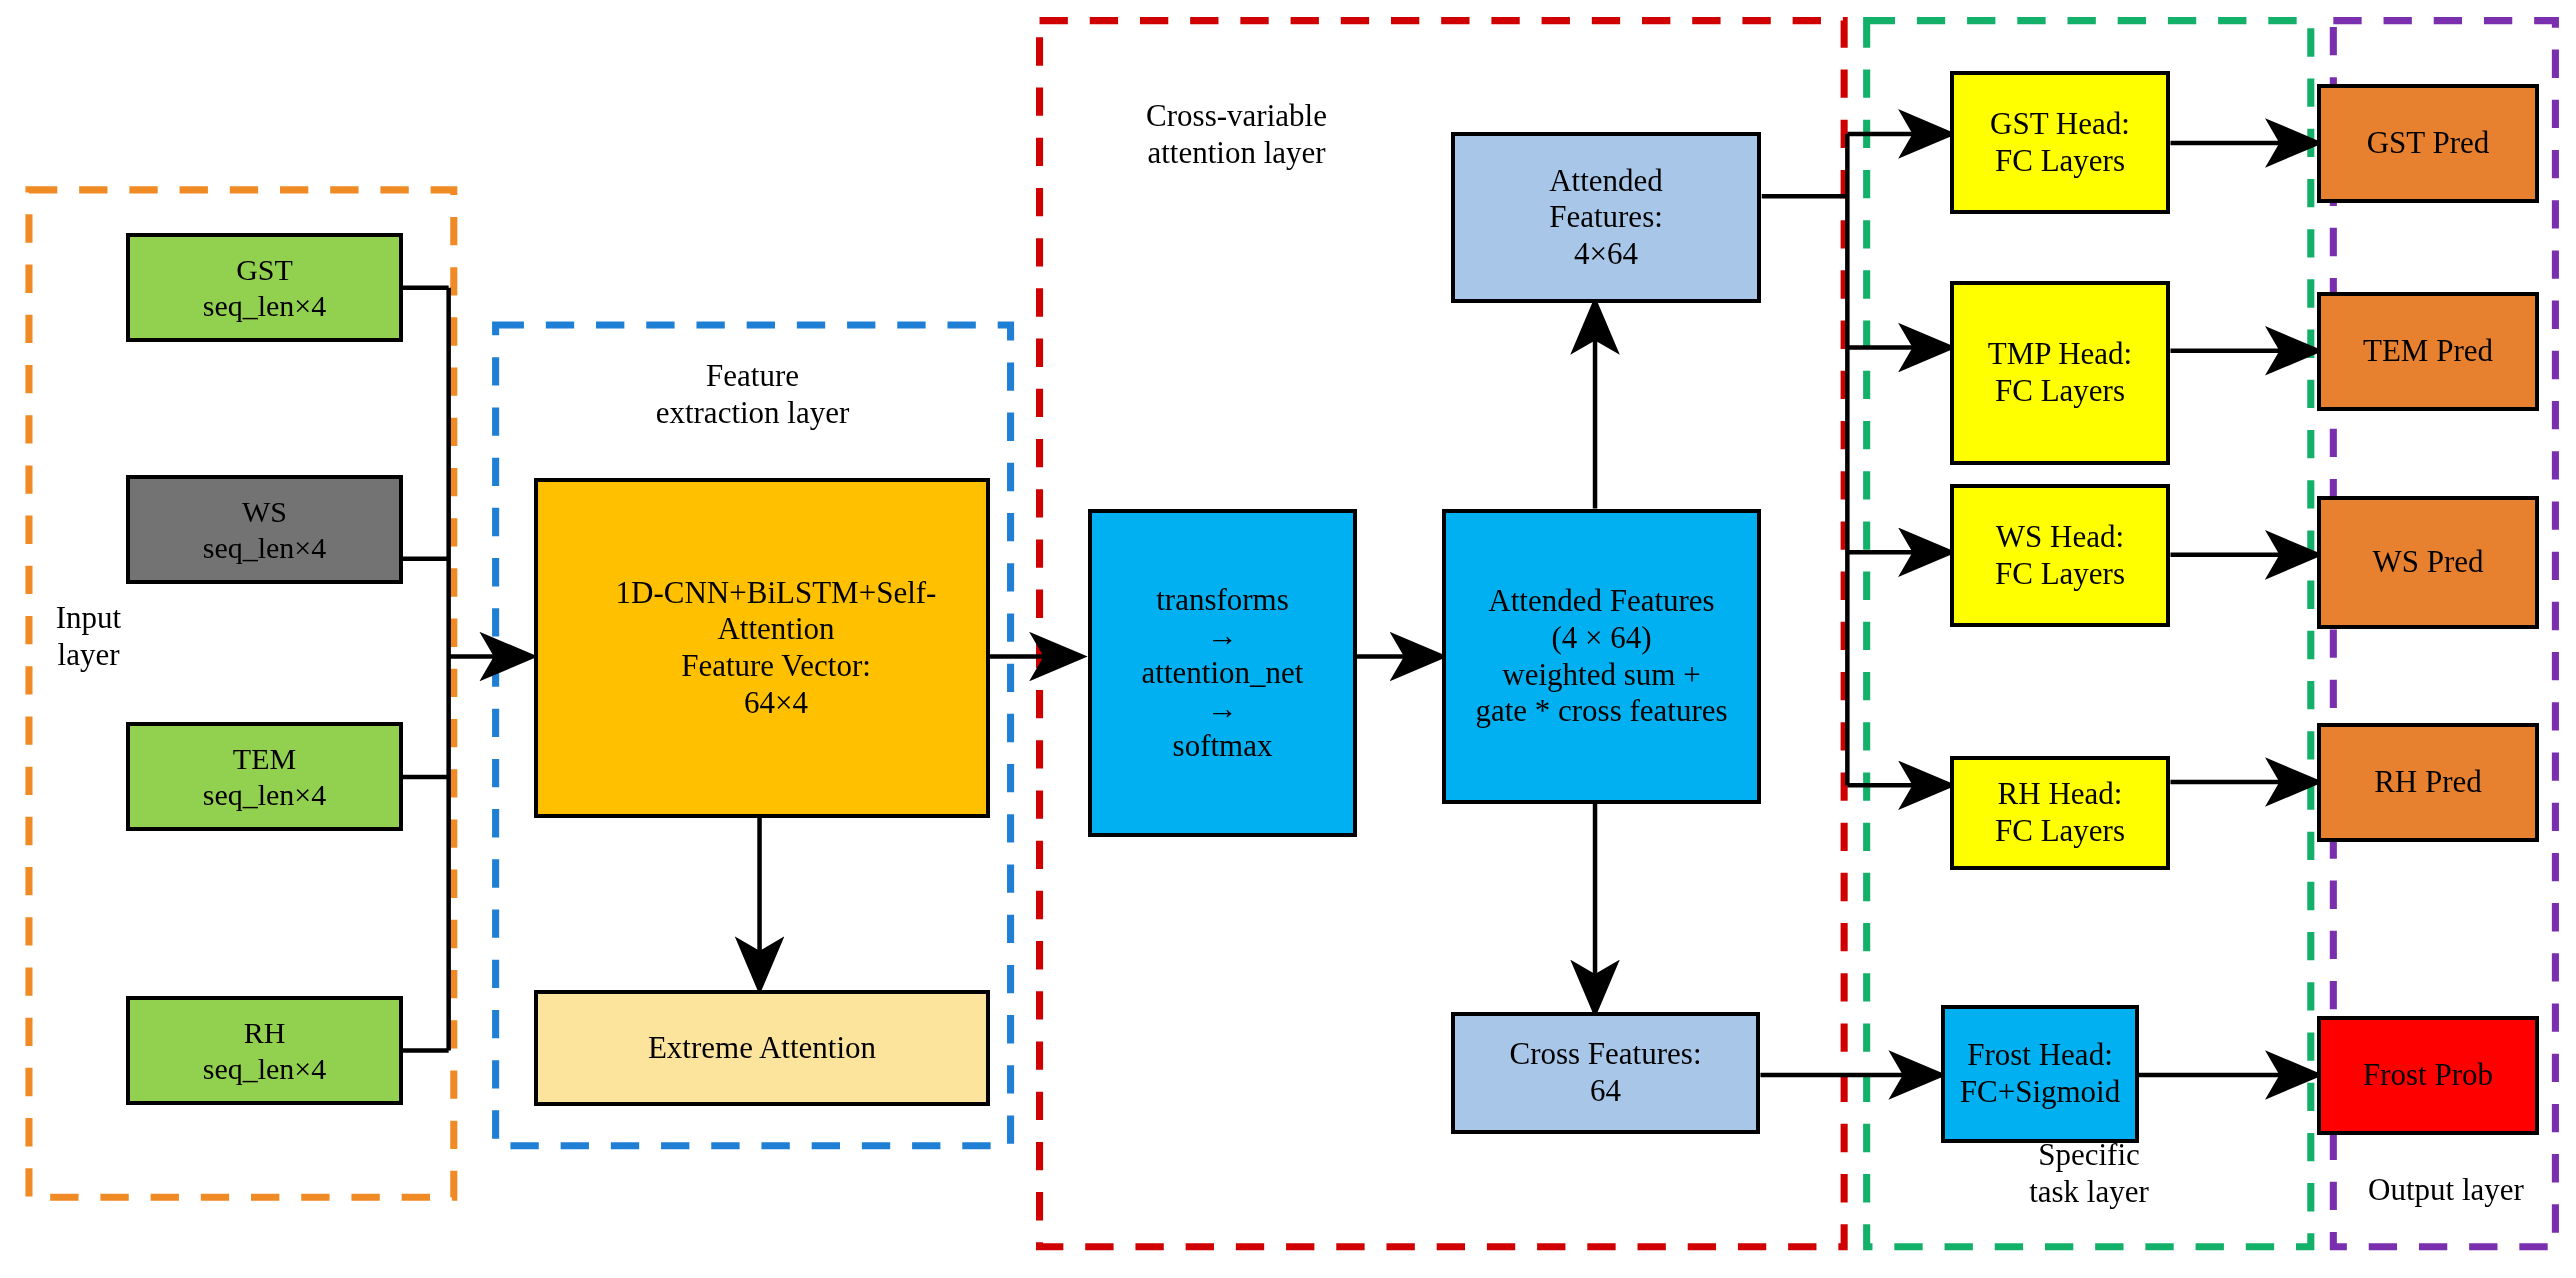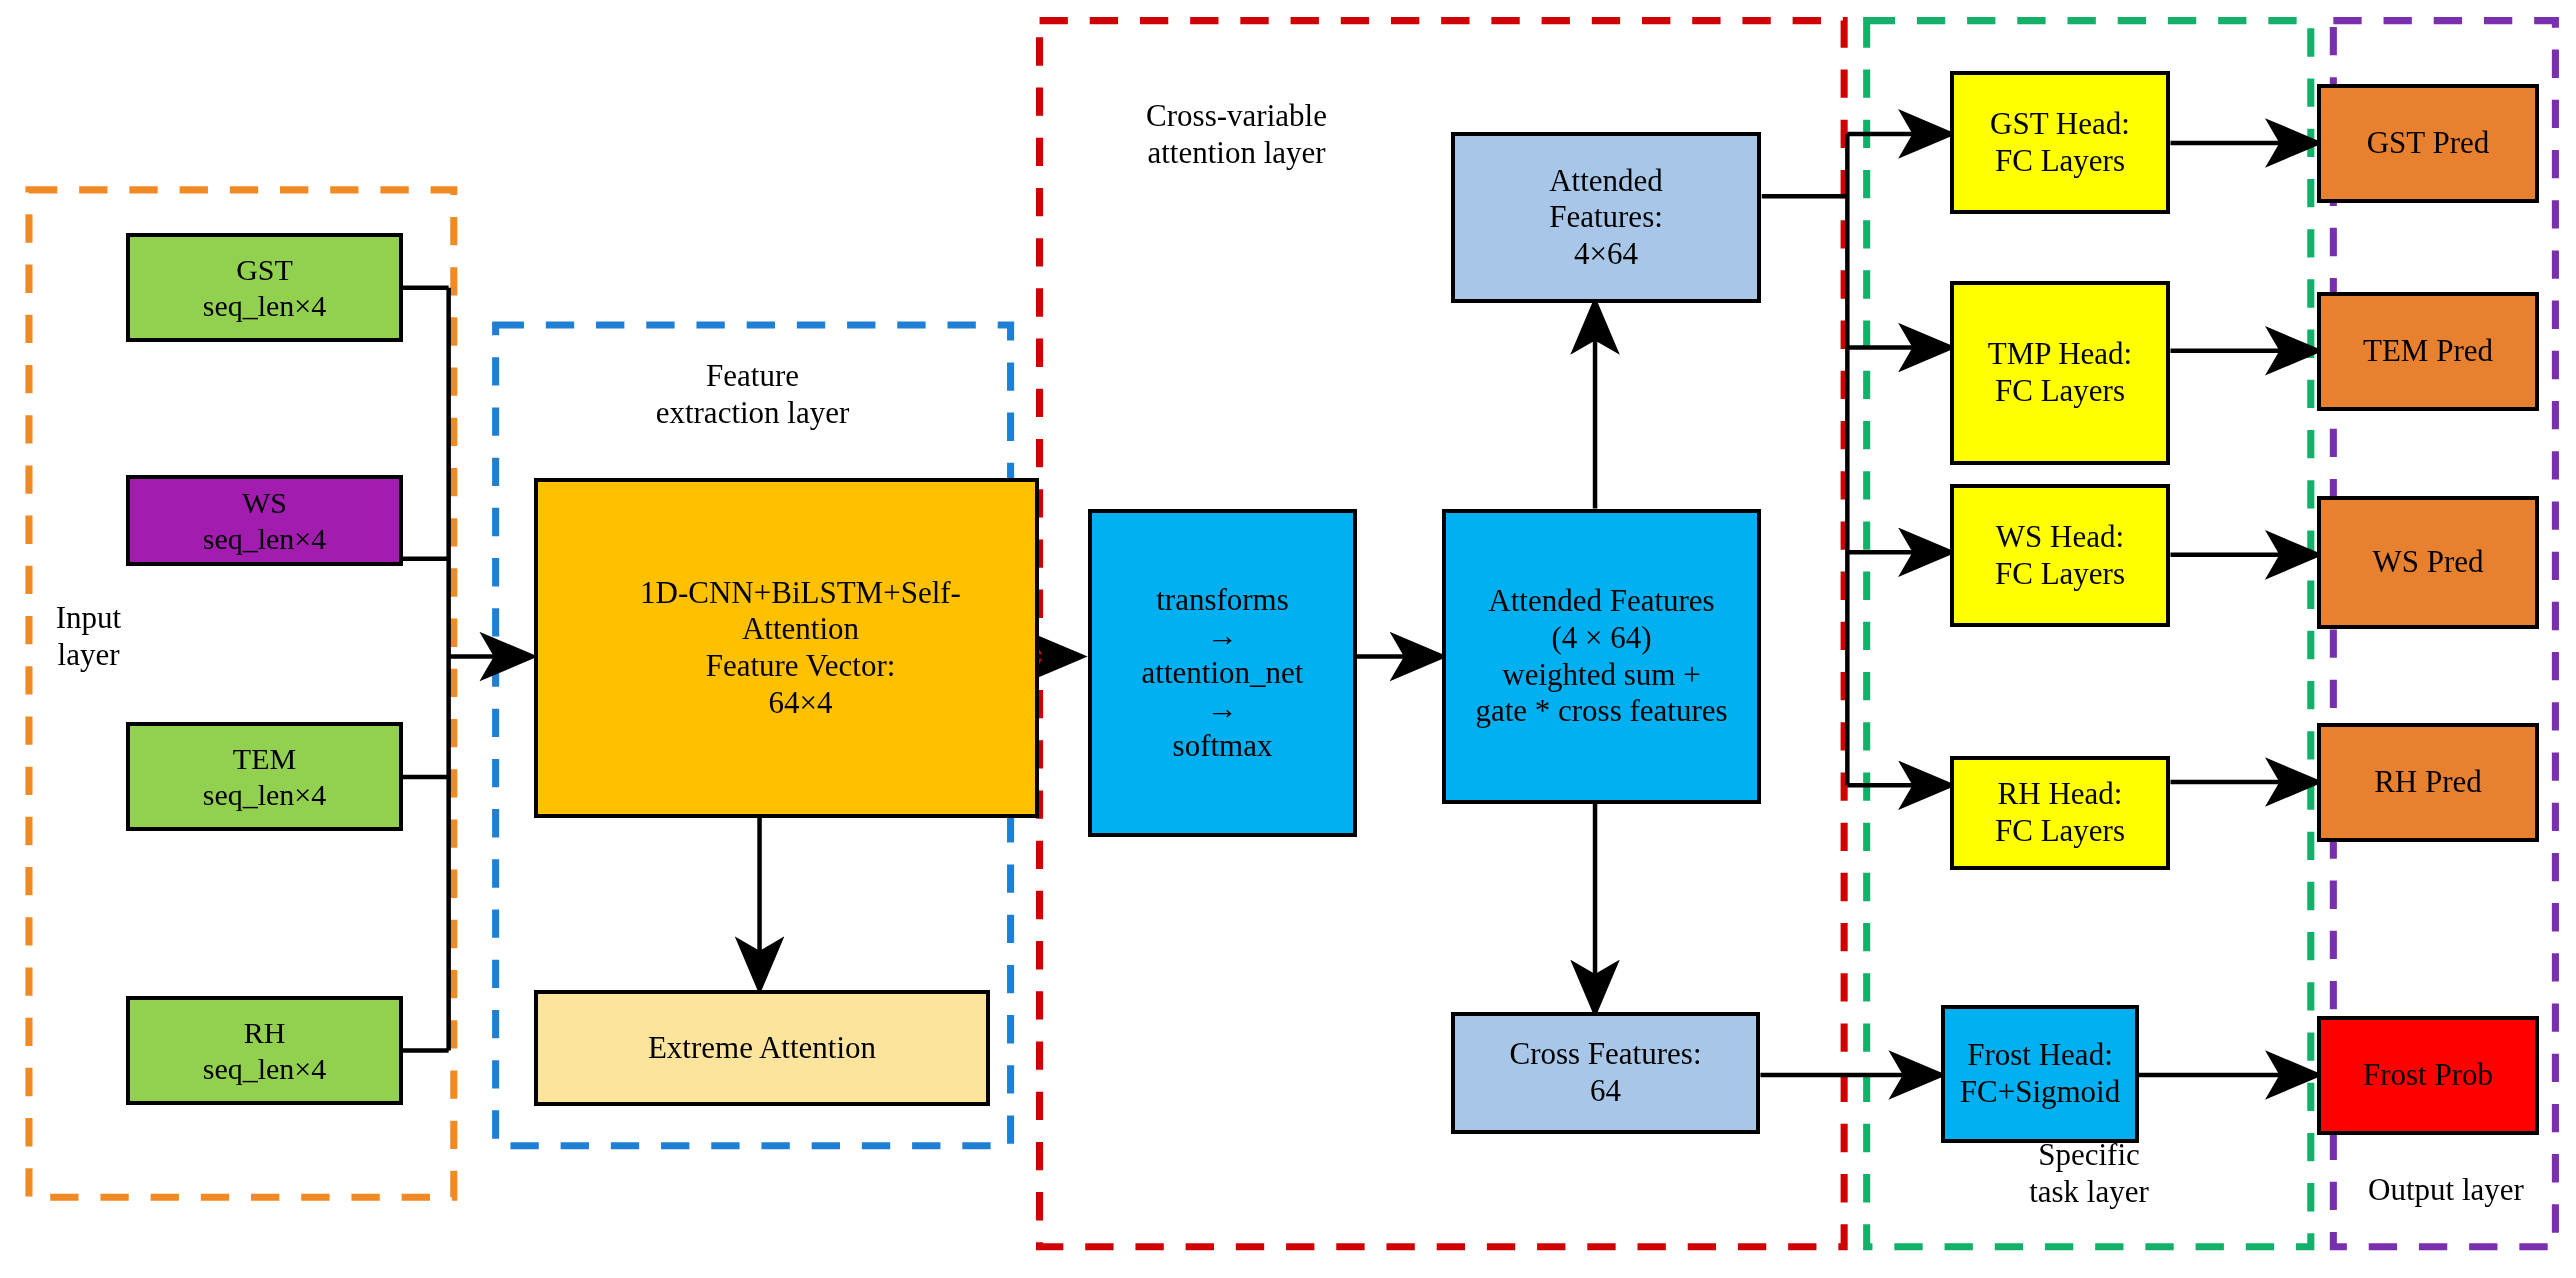--- a/index.html
+++ b/index.html
@@ -116,30 +116,30 @@
 attention layer</div>
 
   <div class="grouplabel" style="left:1880px; top:1136px; width:418px; font-size:31px;">Specific
 task layer</div>
 
   <div class="grouplabel" style="left:2343px; top:1171px; width:206px; font-size:31px;">Output layer</div>
 
   <div class="node" style="left:126px; top:233px; width:277px; height:109px; background:#92D050; font-size:30px;">GST
 seq_len×4</div>
 
-  <div class="node" style="left:126px; top:475px; width:277px; height:91px; background:#a21caf; font-size:30px;">WS
+  <div class="node" style="left:126px; top:475px; width:277px; height:109px; background:#737373; font-size:30px;">WS
 seq_len×4</div>
 
   <div class="node" style="left:126px; top:722px; width:277px; height:109px; background:#92D050; font-size:30px;">TEM
 seq_len×4</div>
 
   <div class="node" style="left:126px; top:996px; width:277px; height:109px; background:#92D050; font-size:30px;">RH
 seq_len×4</div>
 
-  <div class="node" style="left:534px; top:478px; width:505px; height:340px; background:#FFC000; font-size:31px;padding-left:28px;">1D-CNN+BiLSTM+Self-
+  <div class="node" style="left:534px; top:478px; width:456px; height:340px; background:#FFC000; font-size:31px;padding-left:28px;">1D-CNN+BiLSTM+Self-
 Attention
 Feature Vector:
 64×4</div>
 
   <div class="node" style="left:534px; top:990px; width:456px; height:116px; background:#FCE49C; font-size:31px;">Extreme Attention</div>
 
   <div class="node" style="left:1451px; top:132px; width:310px; height:171px; background:#A7C6E8; font-size:31px;">Attended
 Features:
 4×64</div>
 

